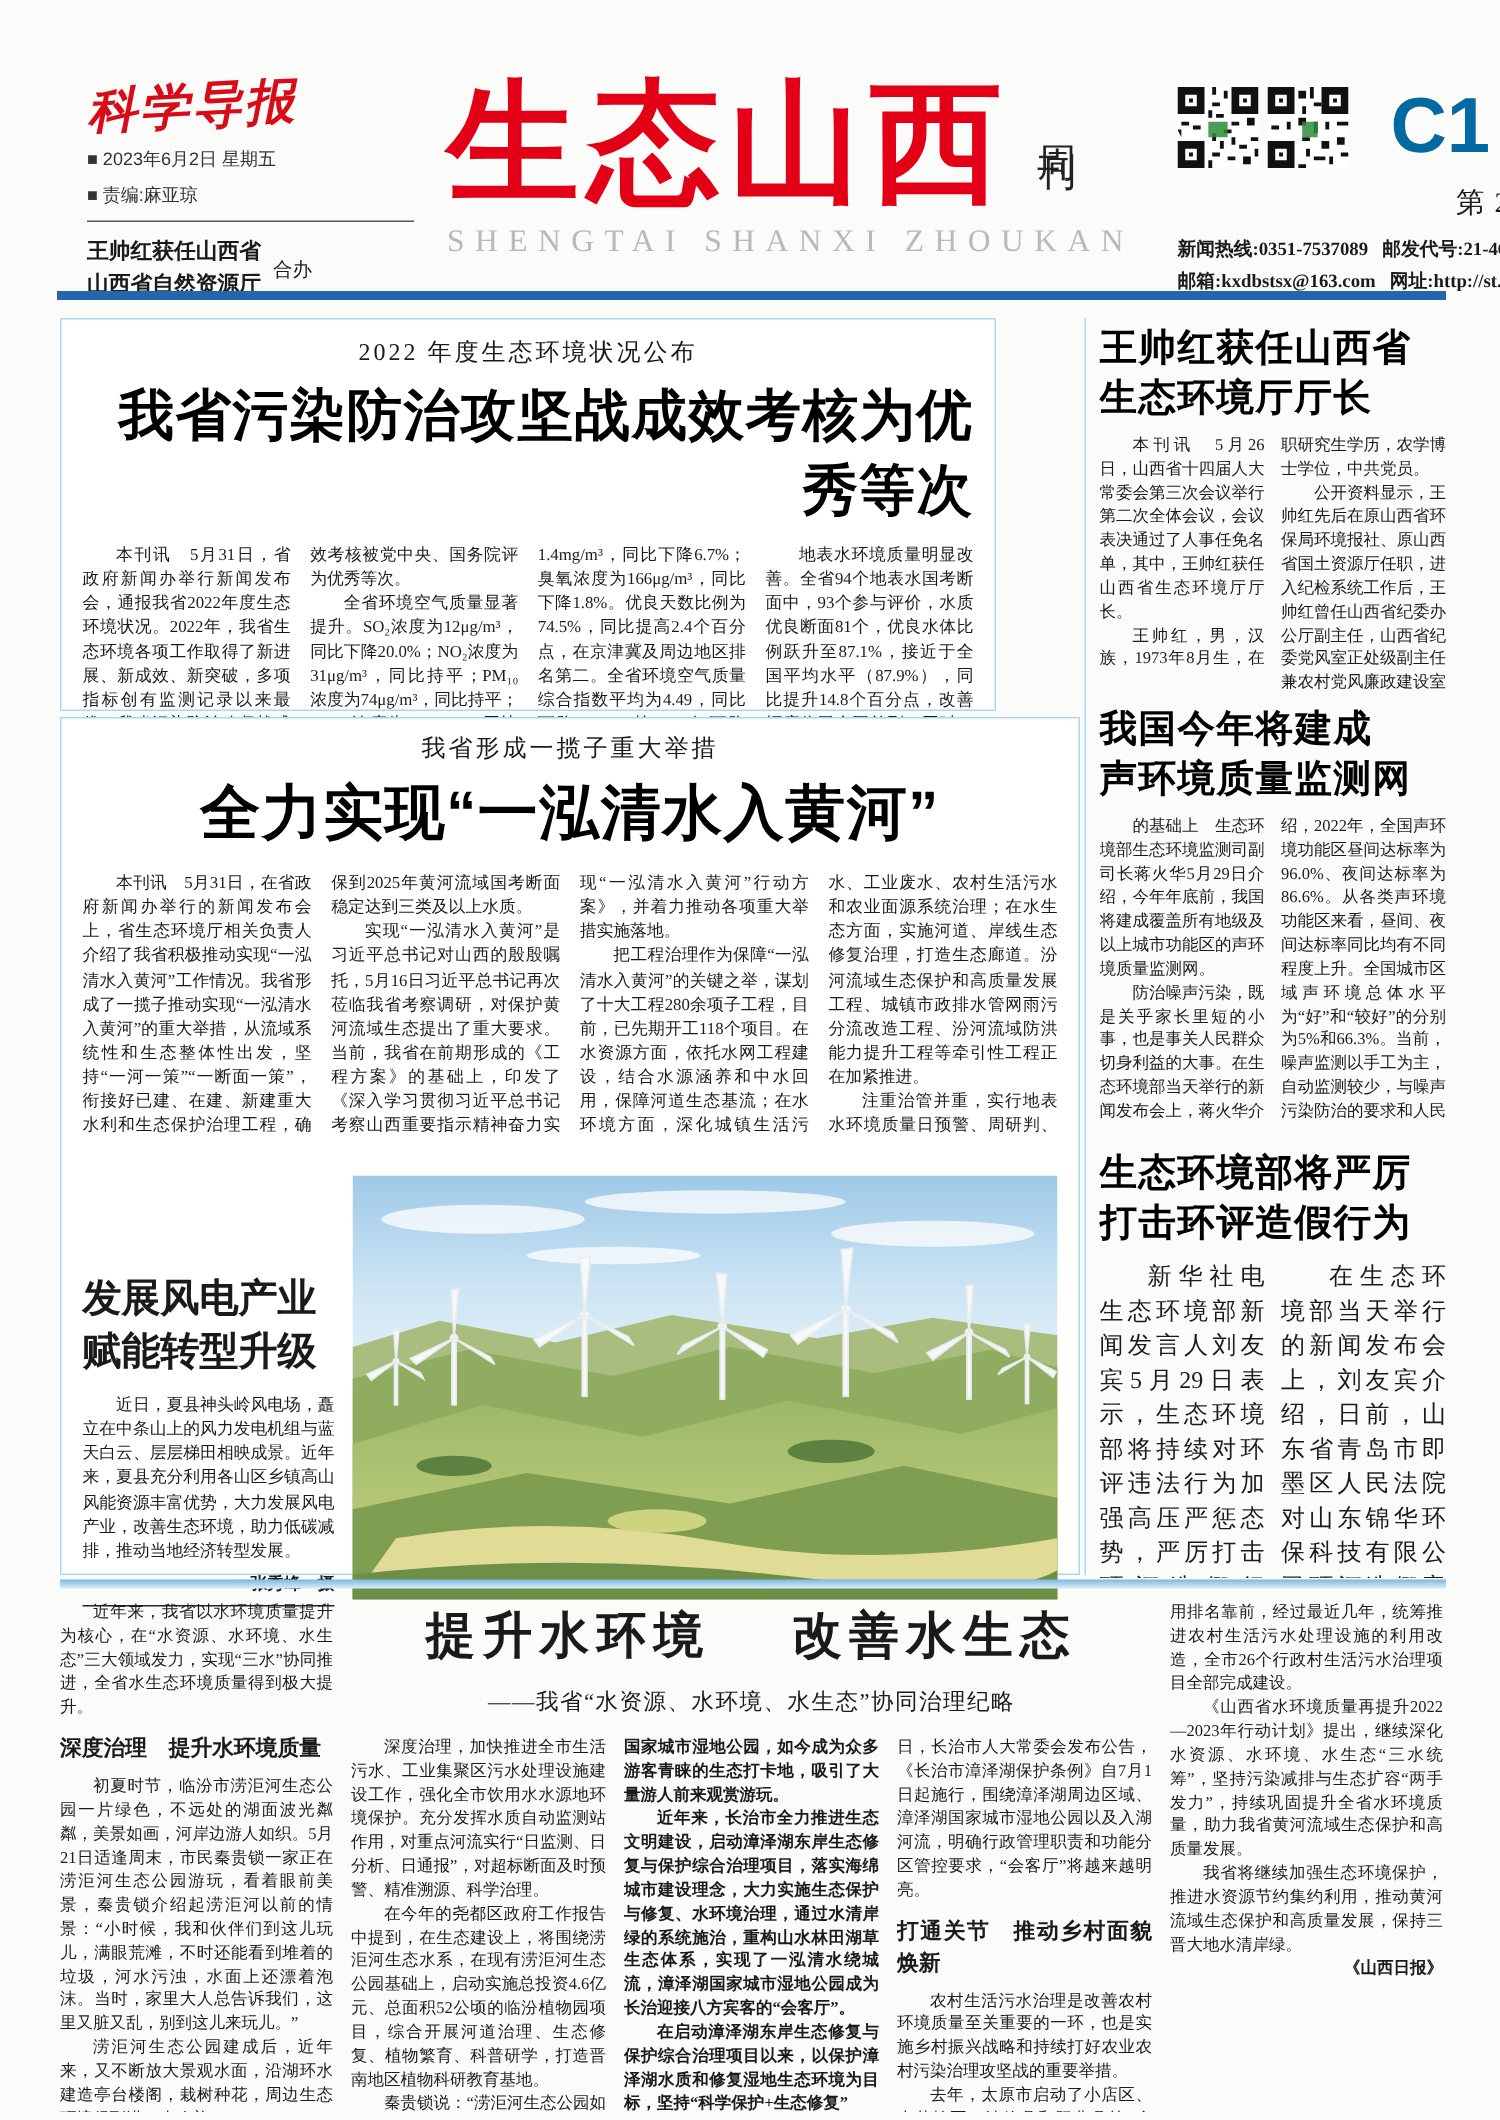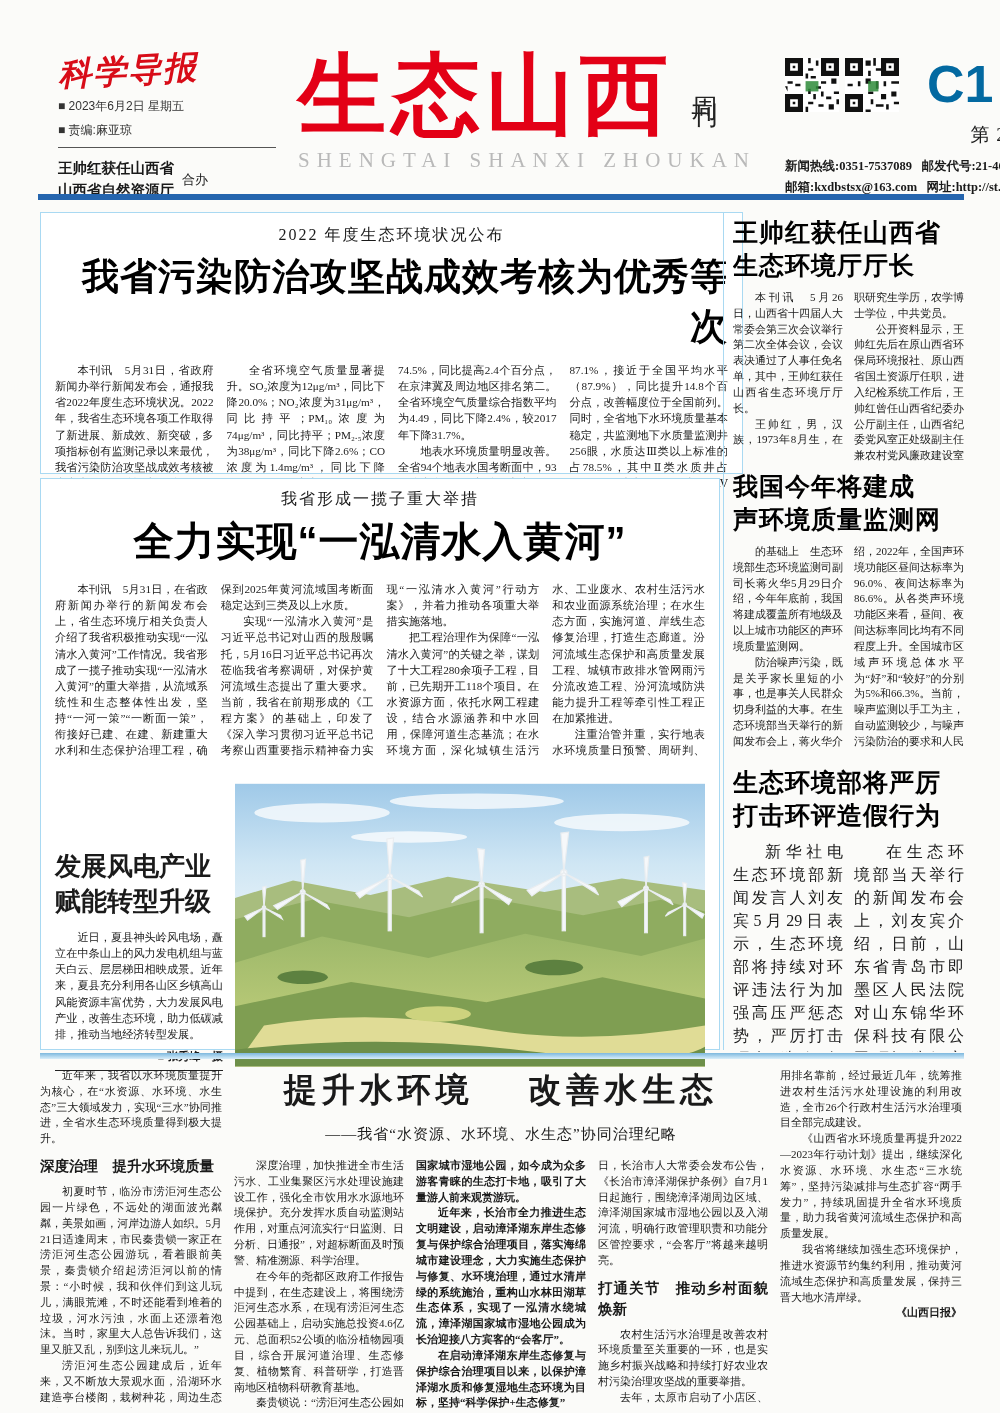--- a/index.html
+++ b/index.html
@@ -120,21 +120,21 @@
       <span>新闻热线:0351-7537089</span>&nbsp;&nbsp;
       <span>邮发代号:21-462</span><br>
       <span>邮箱:kxdbstsx@163.com</span>&nbsp;&nbsp;
       <span>网址:http://st.kxdb.com</span>
     </div>
   </div>
 </div>
 
 <div class="abs head-bar" style="left:38px; top:194px; width:926px;"></div>
 
-<div class="abs lite-frame" style="left:40px; top:212px; width:703px; height:262px; padding:12px 14px 8px;">
+<div class="abs lite-frame" style="left:40px; top:212px; width:624px; height:262px; padding:12px 14px 8px;">
   <div class="kicker">2022 年度生态环境状况公布</div>
   <div class="head1" style="font-size:37px; margin:6px 0 10px;text-align:right;">我省污染防治攻坚战成效考核为优秀等次</div>
   <div class="bodytext cols4" style="height:158px;">
     <p>本刊讯　5月31日，省政府新闻办举行新闻发布会，通报我省2022年度生态环境状况。2022年，我省生态环境各项工作取得了新进展、新成效、新突破，多项指标创有监测记录以来最优，我省污染防治攻坚战成效考核被党中央、国务院评为优秀等次。</p>
     <p>全省环境空气质量显著提升。SO₂浓度为12μg/m³，同比下降20.0%；NO₂浓度为31μg/m³，同比持平；PM₁₀浓度为74μg/m³，同比持平；PM₂.₅浓度为38μg/m³，同比下降2.6%；CO浓度为1.4mg/m³，同比下降6.7%；臭氧浓度为166μg/m³，同比下降1.8%。优良天数比例为74.5%，同比提高2.4个百分点，在京津冀及周边地区排名第二。全省环境空气质量综合指数平均为4.49，同比下降2.4%，较2017年下降31.7%。</p>
     <p>地表水环境质量明显改善。全省94个地表水国考断面中，93个参与评价，水质优良断面81个，优良水体比例跃升至87.1%，接近于全国平均水平（87.9%），同比提升14.8个百分点，改善幅度位于全国前列。同时，全省地下水环境质量基本稳定，共监测地下水质量监测井256眼，水质达Ⅲ类以上标准的占78.5%，其中Ⅱ类水质井占22.6%；Ⅲ类占55.9%。此外，Ⅳ类占14.1%；Ⅴ类占7.4%。</p>
 
   </div>
 </div>
 

